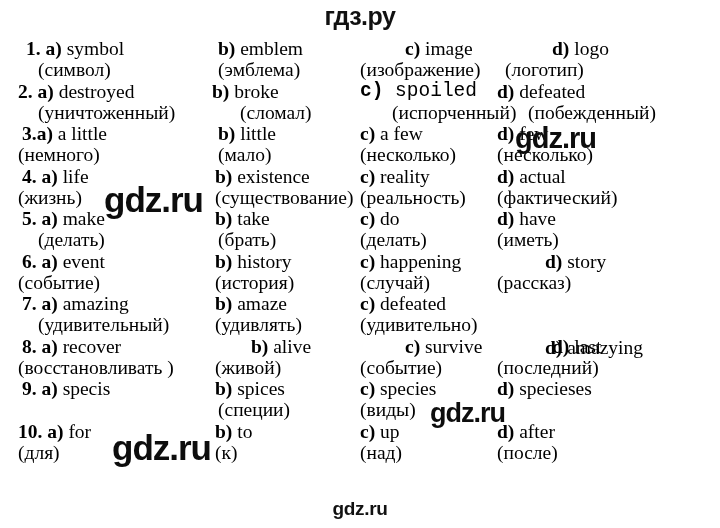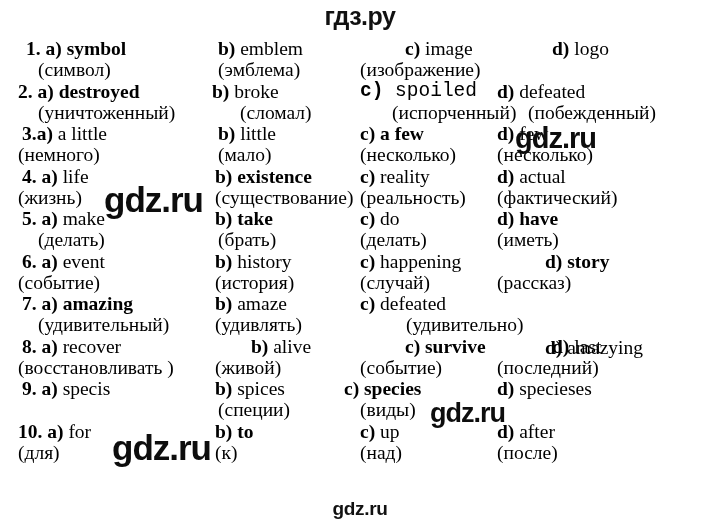--- a/index.html
+++ b/index.html
@@ -63,21 +63,21 @@
     position: absolute;
     white-space: nowrap;
     font-size: 19.5px;
     line-height: 21px;
   }
   .cell .en { display: block; }
   .cell .ru { display: block; }
 
   .lbl { font-weight: bold; }
   .num { font-weight: bold; }
-  .word-b { font-weight: bold; }
+  .word-b { font-weight: normal; }
   .word-n { font-weight: normal; }
 
   
   .wm {
     position: absolute;
     font-family: "Liberation Sans", sans-serif;
     font-weight: bold;
     color: #0d0d0d;
     letter-spacing: -1px;
     white-space: nowrap;
@@ -110,20 +110,23 @@
         </div>
         <div class="cell" style="left: 405px;">
           <span class="en"><span class="lbl">c)</span> <span class="word-n">image</span></span>
         </div>
         <div class="cell" style="left: 360px; top: 21px;">
           <span class="ru">(изображение)</span>
         </div>
         <div class="cell" style="left: 552px;">
           <span class="en"><span class="lbl">d)</span> <span class="word-n">logo</span></span>
         </div>
+        <div class="cell" style="left: 505px; top: 21px;">
+          <span class="ru">(логотип)</span>
+        </div>
       </div>
       <div class="q-row">
         <div class="cell" style="left: 18px;">
           <span class="en"><span class="num">2.</span> <span class="lbl">a)</span> <span class="word-b">destroyed</span></span>
         </div>
         <div class="cell" style="left: 38px; top: 21px;">
           <span class="ru">(уничтоженный)</span>
         </div>
         <div class="cell" style="left: 212px;">
           <span class="en"><span class="lbl">b)</span> <span class="word-n">broke</span></span>
@@ -257,21 +260,21 @@
         </div>
         <div class="cell" style="left: 215px;">
           <span class="en"><span class="lbl">b)</span> <span class="word-n">amaze</span></span>
         </div>
         <div class="cell" style="left: 215px; top: 21px;">
           <span class="ru">(удивлять)</span>
         </div>
         <div class="cell" style="left: 360px;">
           <span class="en"><span class="lbl">c)</span> <span class="word-n">defeated</span></span>
         </div>
-        <div class="cell" style="left: 360px; top: 21px; margin-left: 46px;">
+        <div class="cell" style="left: 360px; top: 21px;">
           <span class="ru">(удивительно)</span>
         </div>
         <div class="cell" style="left: 545px; margin-top: 44px;">
           <span class="en"><span class="lbl">d)</span> <span class="word-n">amazying</span></span>
         </div>
       </div>
       <div class="q-row">
         <div class="cell" style="left: 22px;">
           <span class="en"><span class="num">8.</span> <span class="lbl">a)</span> <span class="word-n">recover</span></span>
         </div>
@@ -300,21 +303,21 @@
       <div class="q-row">
         <div class="cell" style="left: 22px;">
           <span class="en"><span class="num">9.</span> <span class="lbl">a)</span> <span class="word-n">specis</span></span>
         </div>
         <div class="cell" style="left: 215px;">
           <span class="en"><span class="lbl">b)</span> <span class="word-n">spices</span></span>
         </div>
         <div class="cell" style="left: 218px; top: 21px;">
           <span class="ru">(специи)</span>
         </div>
-        <div class="cell" style="left: 344px;">
+        <div class="cell" style="left: 360px;">
           <span class="en"><span class="lbl">c)</span> <span class="word-b">species</span></span>
         </div>
         <div class="cell" style="left: 360px; top: 21px;">
           <span class="ru">(виды)</span>
         </div>
         <div class="cell" style="left: 497px;">
           <span class="en"><span class="lbl">d)</span> <span class="word-n">specieses</span></span>
         </div>
       </div>
       <div class="q-row">

